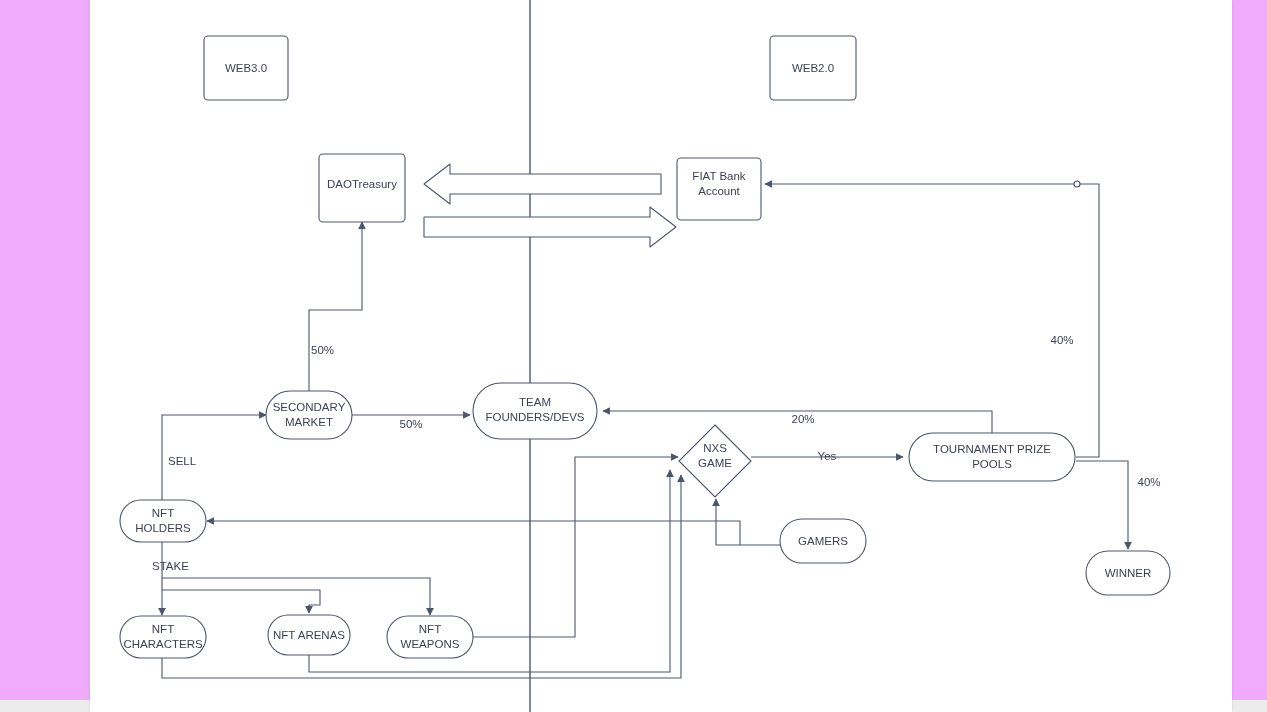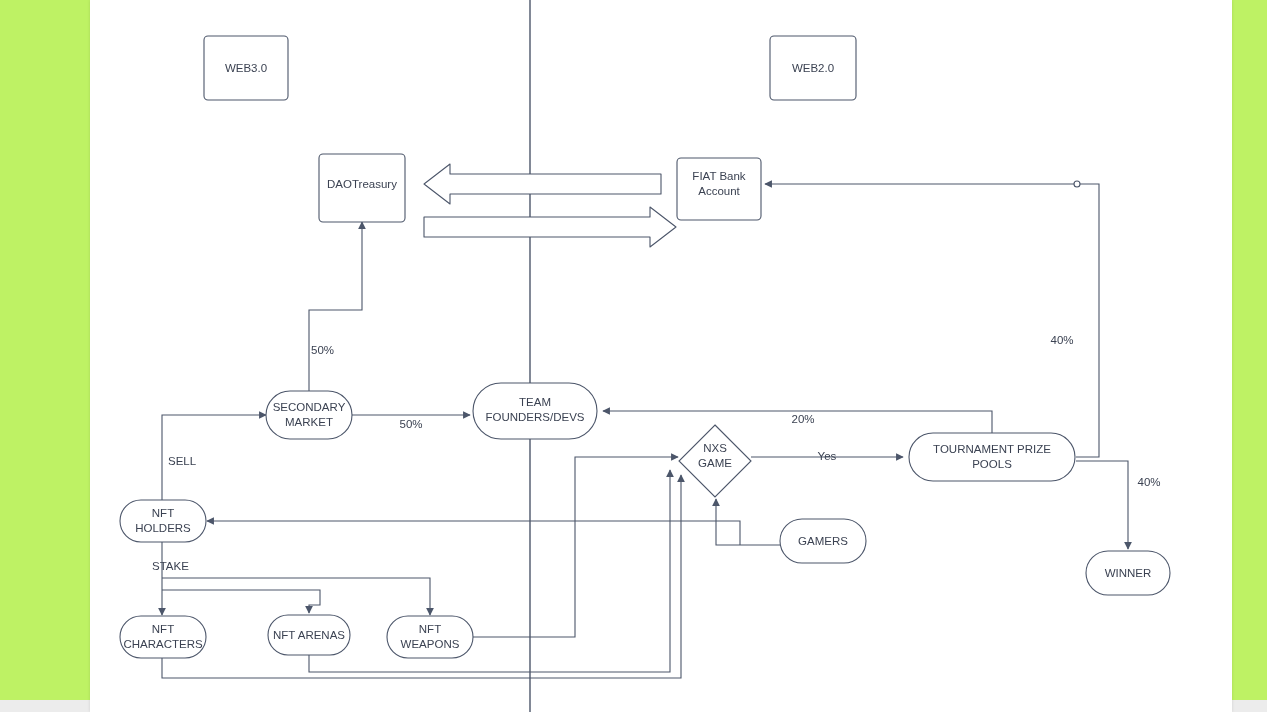--- a/index.html
+++ b/index.html
@@ -9,21 +9,21 @@
     width: 1267px;
     height: 712px;
     overflow: hidden;
     background: #ececec;
     font-family: "Liberation Sans", sans-serif;
   }
   #canvas-wrap {
     position: relative;
     width: 1267px;
     height: 700px;
-    background: #bef264;
+    background: #f0abfc;
   }
   #page {
     position: absolute;
     left: 90px;
     top: 0;
     width: 1142px;
     height: 712px;
     background: #ffffff;
     box-shadow: 0 0 3px rgba(0,0,0,0.12);
   }

